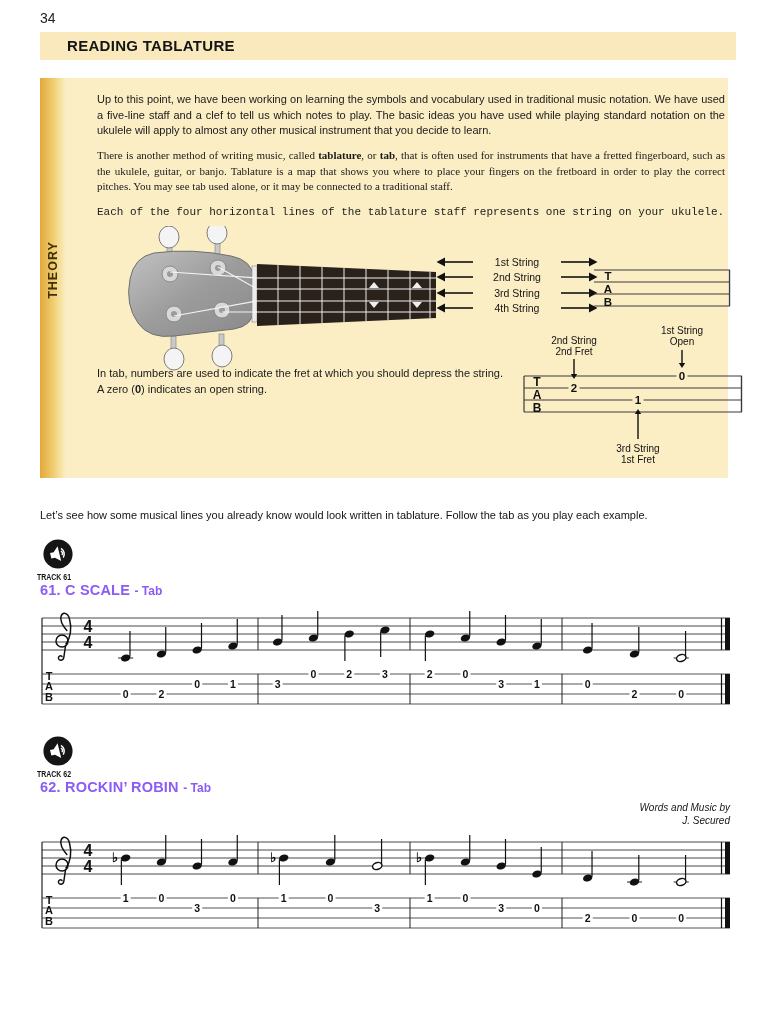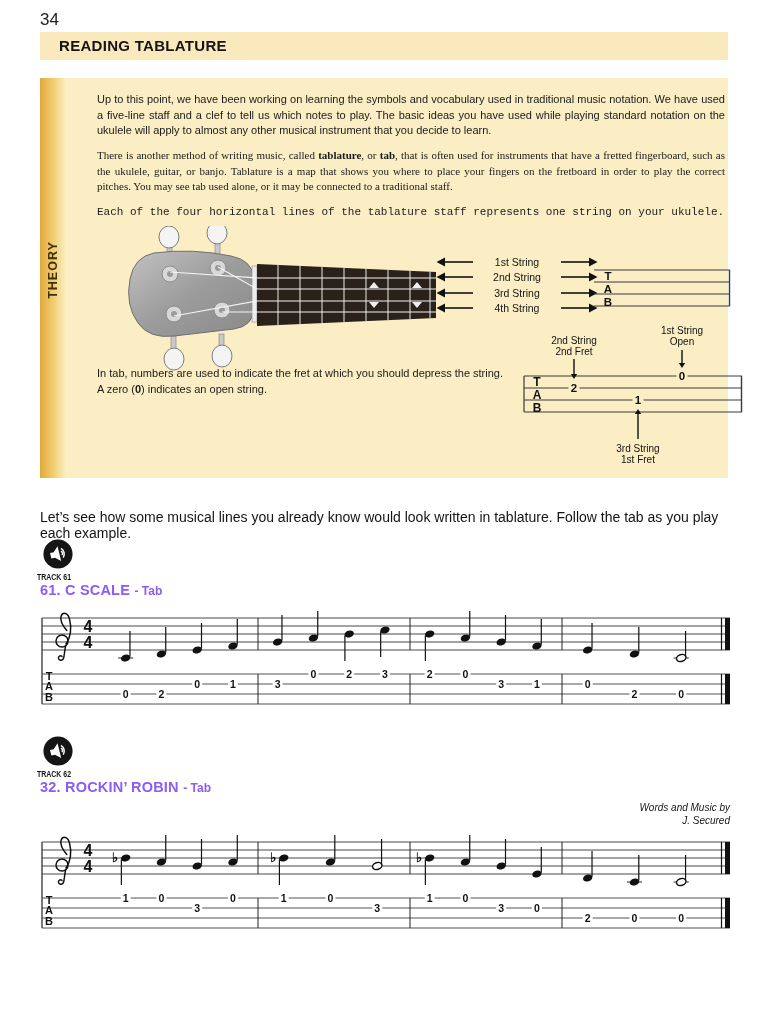--- a/index.html
+++ b/index.html
@@ -1,34 +1,34 @@
 <!DOCTYPE html>
 <html><head>
 <meta charset="utf-8">
 <style>
   html,body{margin:0;padding:0;background:#fff;}
   .page{position:relative;width:768px;height:1024px;background:#ffffff;
         font-family:"Liberation Sans",sans-serif;color:#111;overflow:hidden;}
   .abs{position:absolute;}
-  #page-number{left:40px;top:10px;font-size:17px;color:#222;}
-  #banner{left:40px;top:32px;width:688px;height:28px;background:#FAE9BD;}
+  #page-number{left:40px;top:10px;font-size:14px;color:#222;}
+  #banner{left:40px;top:32px;width:688px;height:28px;background:#FAE9BD;padding-left:8px;}
   #banner .title{font-size:15px;font-weight:bold;letter-spacing:.3px;line-height:28px;padding-left:19px;color:#141414;}
   #theory-box{left:40px;top:78px;width:688px;height:400px;background:#FBEEC4;}
   #theory-strip{left:0;top:0;width:26px;height:400px;
      background:linear-gradient(90deg,#E2A93C 0%,#EFC968 45%,#F8E5AC 85%,#FBEEC4 100%);}
   #side-label{left:13px;top:192px;transform:translate(-50%,-50%) rotate(-90deg);
      font-weight:bold;font-size:12.5px;letter-spacing:1px;color:#3E2F05;white-space:nowrap;}
   .para{font-size:11px;line-height:1.42;color:#1a1a1a;}
   #para-1,#para-2{left:57px;width:628px;text-align:justify;}
   #para-1{top:14px;} #para-2{top:70px;font-family:Liberation Serif, serif;} #para-3{left:57px;top:127px;font-family:Liberation Mono, monospace;}
   #note-text{left:57px;top:288px;width:445px;}
   #arrow-rows{left:395px;top:176px;width:170px;}
   .arrow-row{display:flex;align-items:center;height:15.5px;}
   .arrow-row .lbl{width:84px;text-align:center;font-size:10.5px;color:#141414;}
-  #intro-line{left:40px;top:509px;width:700px;font-size:14px;color:#141414;}
+  #intro-line{left:40px;top:509px;width:700px;font-size:11px;color:#141414;}
   .track-label{font-weight:bold;font-size:8.5px;transform:scaleX(.82);transform-origin:left center;
      white-space:nowrap;color:#141414;}
   .heading{font-weight:bold;color:#8b5cf6;}
   .heading .h-main{font-size:14.5px;letter-spacing:.2px;}
   .heading .h-suffix{font-size:12px;}
   #ex61-icon{left:42px;top:538px;} #ex61-track{left:37px;top:572px;} #ex61-heading{left:40px;top:581px;}
   #ex62-icon{left:42px;top:735px;} #ex62-track{left:37px;top:769px;} #ex62-heading{left:40px;top:778px;}
   #credit{left:428px;top:802px;width:302px;text-align:right;font-size:10px;line-height:1.25;color:#141414;font-style:italic;}
   #copyright{left:330px;top:934px;width:400px;text-align:right;font-size:7.5px;line-height:1.35;color:#222;}
   svg{display:block;}
@@ -327,21 +327,21 @@
   <svg class="abs" id="ex62-icon" width="32" height="32" viewBox="0 0 34 34">
     <circle cx="17" cy="17" r="15.5" fill="#151515"></circle>
     <g transform="rotate(-14 17 17)" fill="#fff">
       <polygon points="9,14 13,14 18.5,9 18.5,25 13,20 9,20"></polygon>
       <path d="M21.5,12 A7,7 0 0 1 21.5,22" fill="none" stroke="#fff" stroke-width="1.6"></path>
       <path d="M20.8,14.6 A3.6,3.6 0 0 1 20.8,19.4" fill="none" stroke="#fff" stroke-width="1.3"></path>
     </g>
   </svg>
   <div class="abs track-label" id="ex62-track">TRACK 62</div>
   <div class="abs heading" id="ex62-heading">
-    <span class="h-main">32. ROCKIN’ ROBIN</span>
+    <span class="h-main">62. ROCKIN’ ROBIN</span>
     <span class="h-suffix">- Tab</span>
   </div>
   <div class="abs" id="credit">
     <div>Words and Music by</div>
     <div>J. Secured</div>
   </div>
   <svg class="abs" id="system62" style="left:36px;top:828px;" width="700" height="112" viewBox="0 0 700 112">
       <g>
         <line x1="6" y1="14" x2="694" y2="14" stroke="#333" stroke-width="0.9"></line>
         <line x1="6" y1="22" x2="694" y2="22" stroke="#333" stroke-width="0.9"></line>

